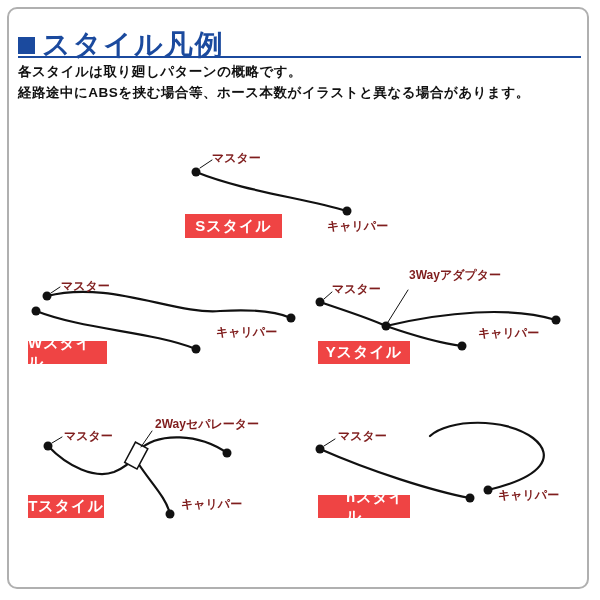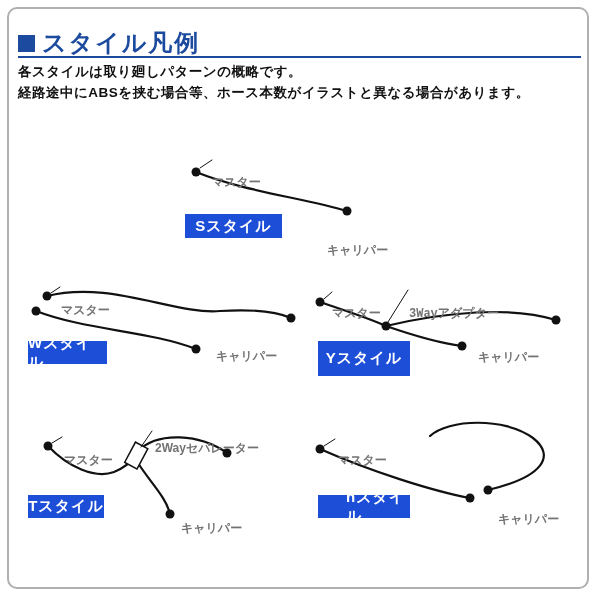--- a/index.html
+++ b/index.html
@@ -8,29 +8,29 @@
     font-family:"Liberation Sans","DejaVu Sans",sans-serif;
     position:relative;overflow:hidden;
   }
   .panel{position:absolute;left:0;top:0;width:600px;height:600px;background:#fff;}
   .frame{
     position:absolute;left:7px;top:7px;width:582px;height:582px;
     border:2px solid #b0b0b0;border-radius:10px;box-sizing:border-box;
   }
   .title-row{position:absolute;left:18px;top:31px;display:flex;align-items:center;gap:7px;}
   .bullet{width:17px;height:17px;background:#1b4a9e;display:inline-block;}
-  .title{font-size:24px;font-weight:bold;color:#1b4a9e;letter-spacing:2px;line-height:1;}
+  .title{font-size:28px;font-weight:bold;color:#1b4a9e;letter-spacing:2px;line-height:1;}
   .title-underline{position:absolute;left:18px;top:56px;width:563px;height:2px;background:#1b4a9e;}
   .desc{position:absolute;left:18px;color:#111;font-size:13.5px;font-weight:600;letter-spacing:0.5px;white-space:nowrap;}
   .desc.l1{top:63px;}
   .desc.l2{top:84px;}
   svg.diagrams{position:absolute;left:0;top:0;width:600px;height:600px;}
-  .pt-label{position:absolute;font-size:12px;color:#737373;font-weight:600;white-space:nowrap;line-height:1;margin-top:24px;}
+  .pt-label{position:absolute;font-size:12px;color:#7f1d1d;font-weight:600;white-space:nowrap;line-height:1;}
   .style-badge{
-    position:absolute;background:#1d4ed8;color:#fff;font-size:15px;font-weight:bold;
+    position:absolute;background:#ef4444;color:#fff;font-size:15px;font-weight:bold;
     display:flex;align-items:center;justify-content:center;letter-spacing:1px;
     box-sizing:border-box;
   }
 </style>
 </head>
 <body>
 
 <div class="panel">
   <div class="frame"></div>
 
@@ -99,23 +99,23 @@
 
   <span class="pt-label" style="left:212px;top:152px;">マスター</span>
   <span class="pt-label" style="left:327px;top:220px;">キャリパー</span>
   <div class="style-badge" style="left:185px;top:214px;width:97px;height:24px;">Sスタイル</div>
 
   <span class="pt-label" style="left:61px;top:280px;">マスター</span>
   <span class="pt-label" style="left:216px;top:326px;">キャリパー</span>
   <div class="style-badge" style="left:28px;top:341px;width:79px;height:23px;">Wスタイル</div>
 
   <span class="pt-label" style="left:332px;top:283px;">マスター</span>
-  <span class="pt-label" style="left:409px;top:284px;font-family:Liberation Mono, monospace;">3Wayアダプター</span>
+  <span class="pt-label" style="left:409px;top:269px;">3Wayアダプター</span>
   <span class="pt-label" style="left:478px;top:327px;">キャリパー</span>
-  <div class="style-badge" style="left:318px;top:341px;width:92px;height:35px;">Yスタイル</div>
+  <div class="style-badge" style="left:318px;top:341px;width:92px;height:23px;">Yスタイル</div>
 
   <span class="pt-label" style="left:155px;top:418px;">2Wayセパレーター</span>
   <span class="pt-label" style="left:64px;top:430px;">マスター</span>
   <span class="pt-label" style="left:181px;top:498px;">キャリパー</span>
   <div class="style-badge" style="left:28px;top:495px;width:76px;height:23px;">Tスタイル</div>
 
   <span class="pt-label" style="left:338px;top:430px;">マスター</span>
   <span class="pt-label" style="left:498px;top:489px;">キャリパー</span>
   <div class="style-badge" style="left:318px;top:495px;width:92px;height:23px;padding-left:28px;">hスタイル</div>
 </div>

